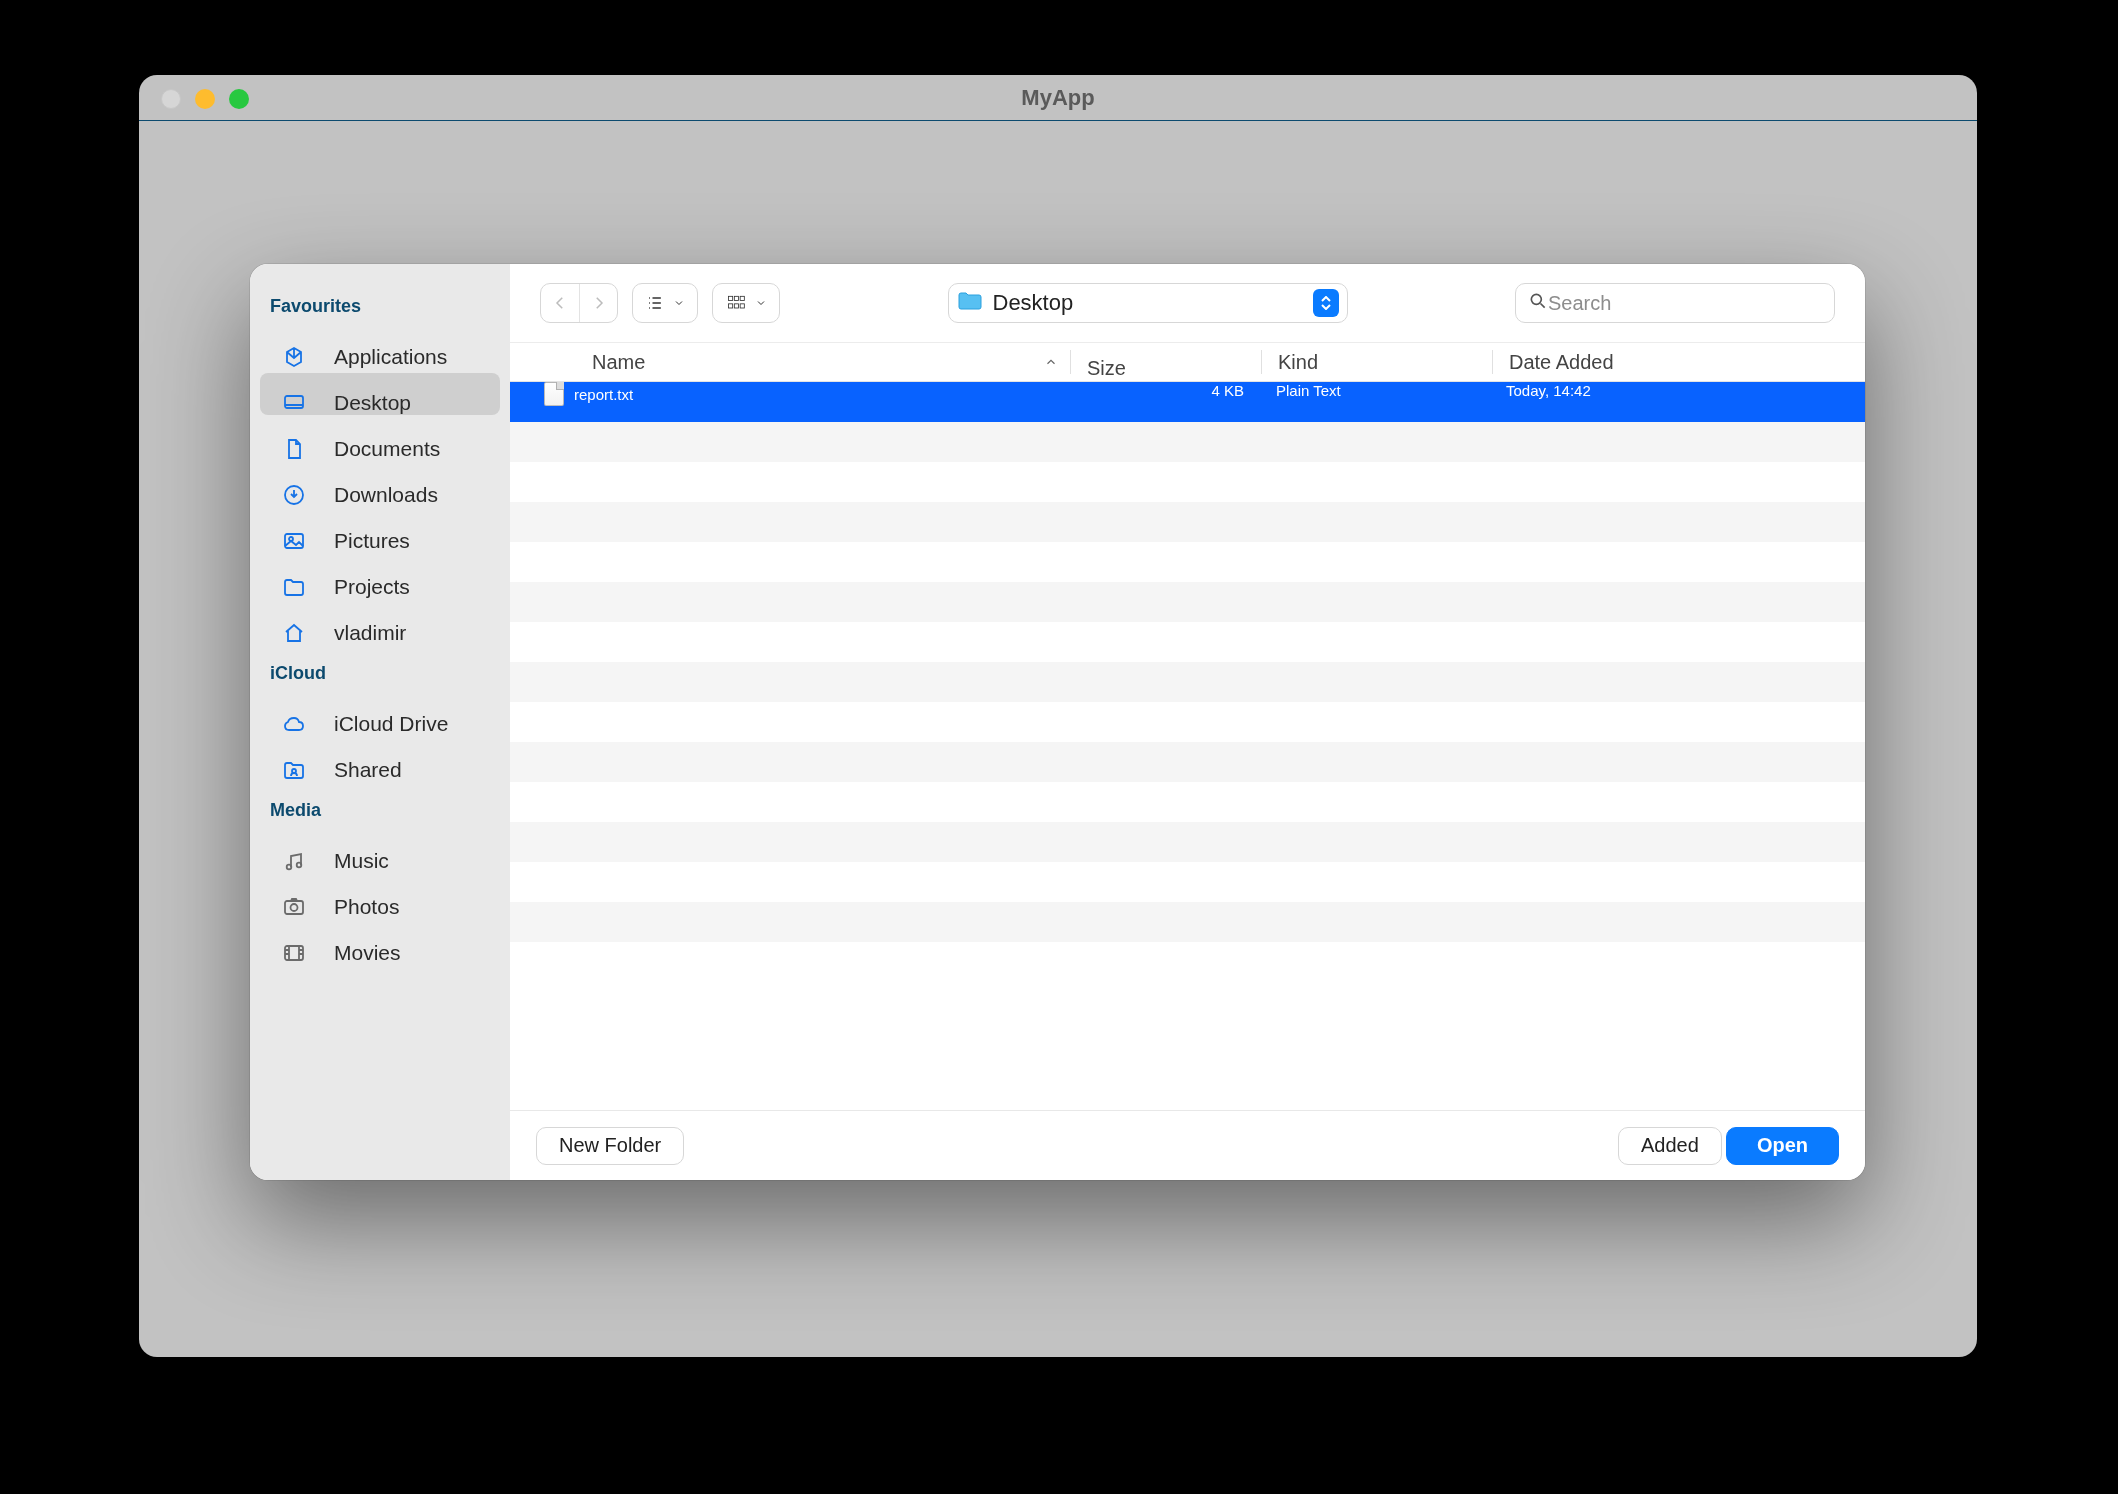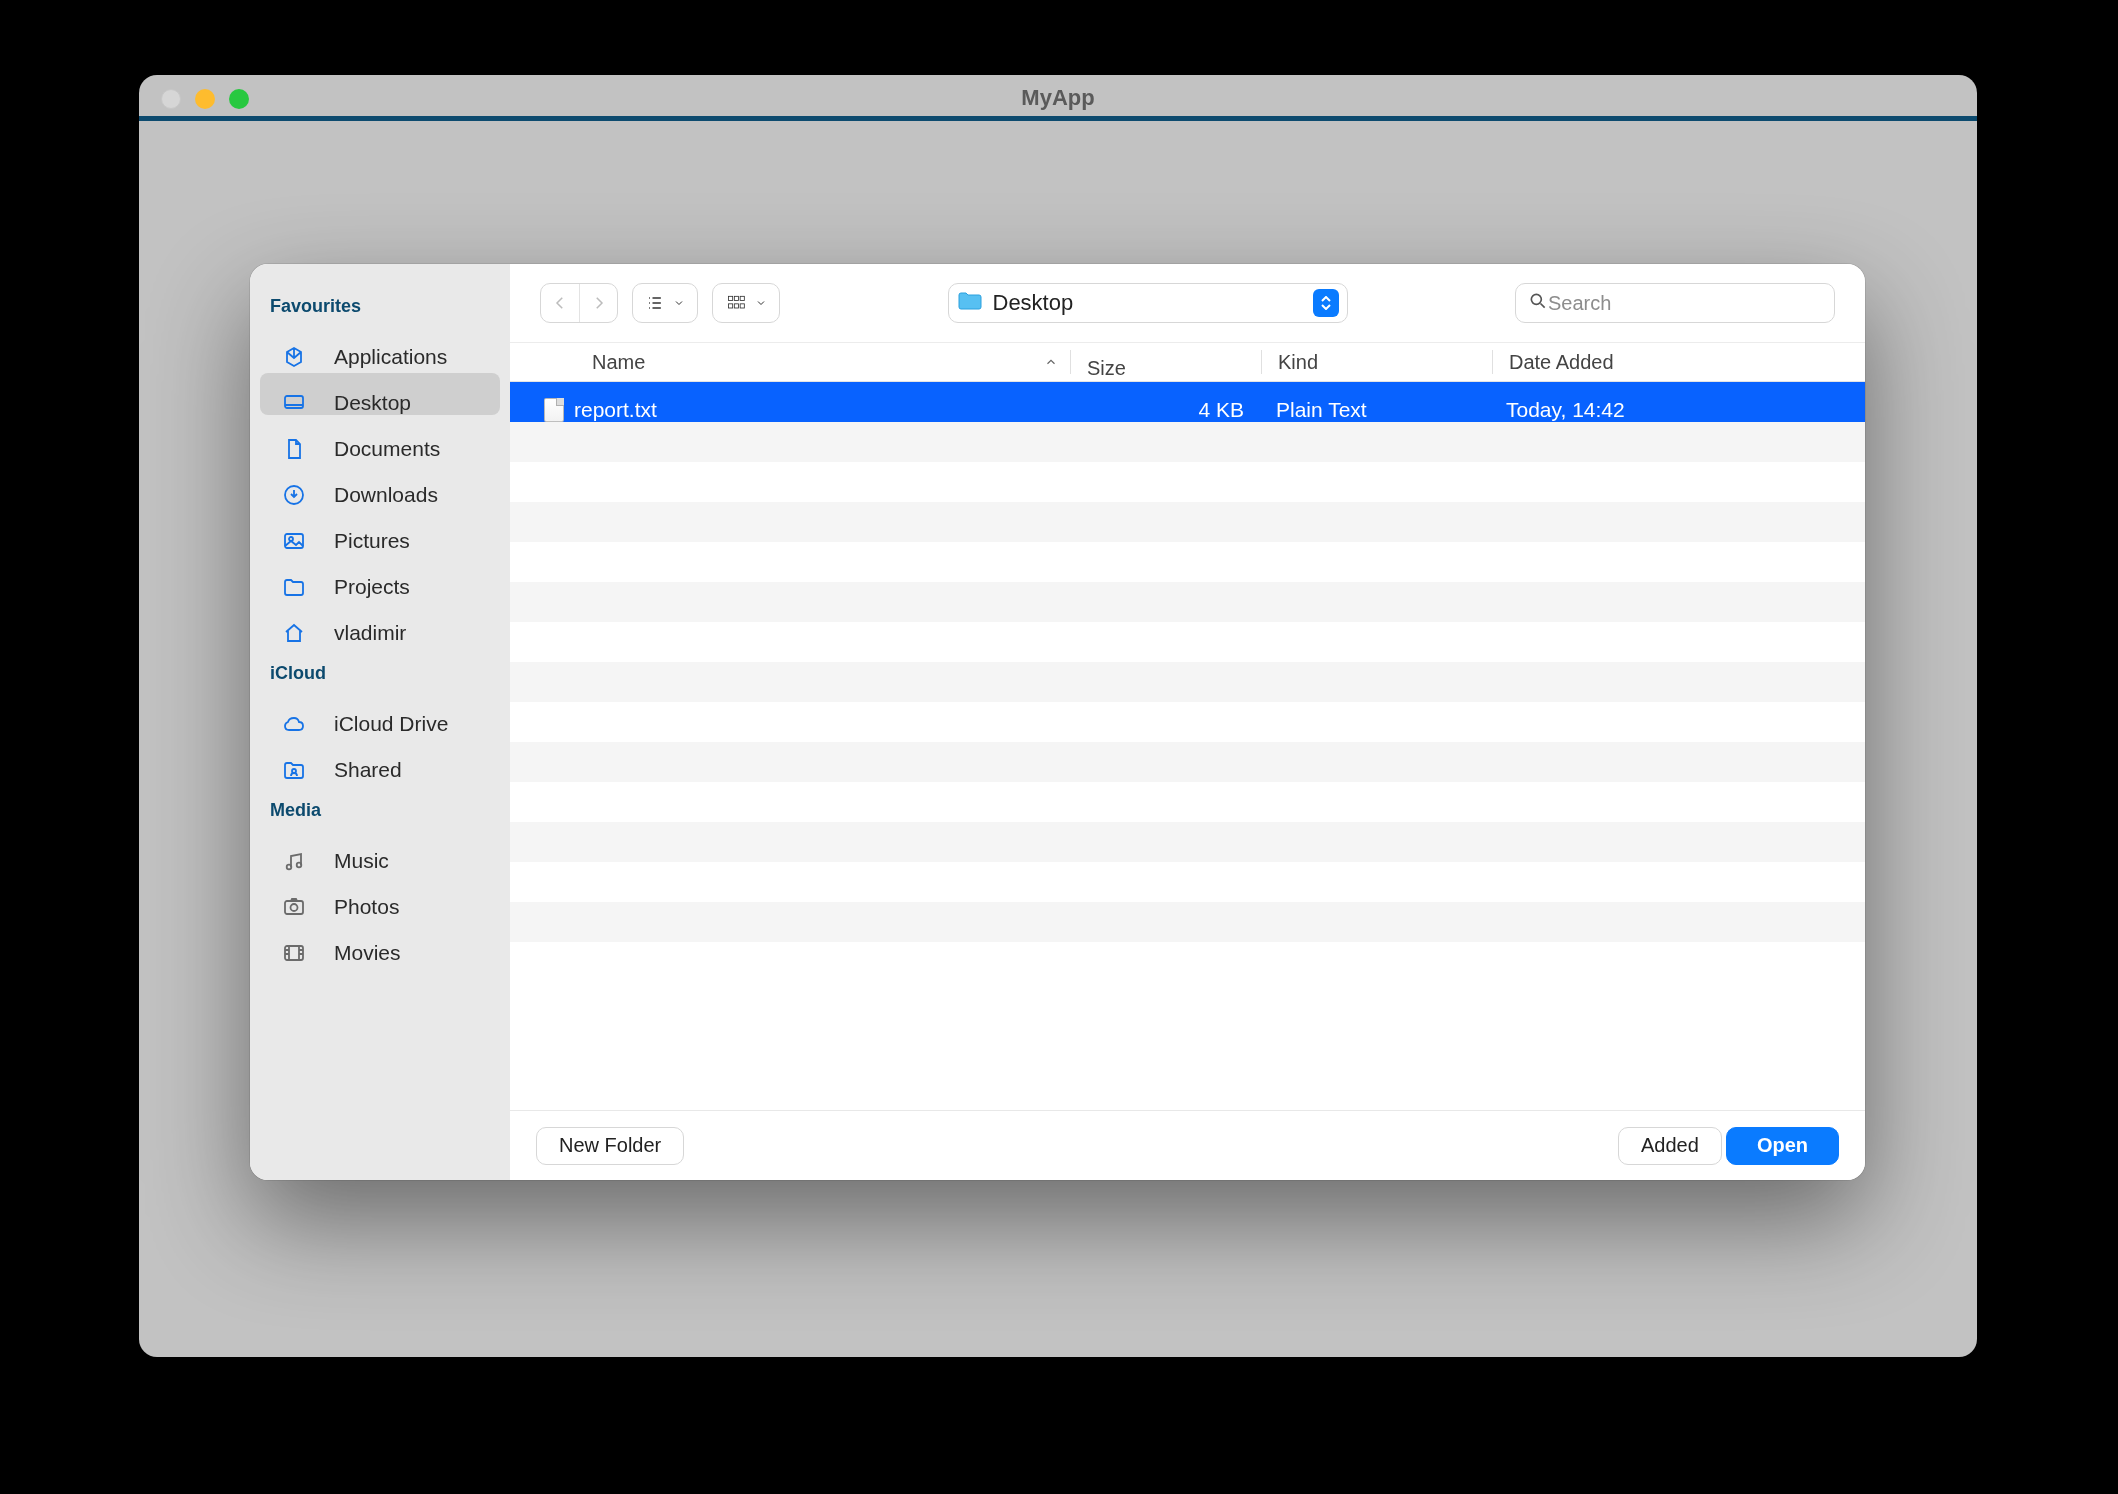--- a/index.html
+++ b/index.html
@@ -9,22 +9,23 @@
     position: absolute;
     left: 139px; top: 75px;
     width: 1838px; height: 1282px;
     background: #c2c2c2;
     border-radius: 18px;
     box-shadow: 0 30px 80px rgba(0,0,0,0.6);
   }
   .parent-titlebar {
     height: 46px;
     display: flex;
+    align-items: center;
     position: relative;
-    border-bottom: 5px solid #0c4a6e;
+    border-bottom: 1px solid #0c4a6e;
   }
   .traffic-lights {
     position: absolute; left: 22px; top: 14px;
     display: flex; gap: 14px;
   }
   .tl { width: 20px; height: 20px; border-radius: 50%; }
   .tl.close { background: #d6d6d6; border:1px solid #c7c7c7; }
   .tl.min   { background: #febc2e; }
   .tl.max   { background: #28c840; }
   .parent-title {
@@ -155,23 +156,23 @@
   .col-name .sort { position:absolute; right: 12px; }
   .col-name .sort svg { width:14px; height:14px; stroke:#666; fill:none; stroke-width:2;}
   .col-sep { width:1px; height:24px; background:#e0e0e0; }
   .col-size { flex: 0 0 190px; padding-left: 16px; margin-top: 12px; }
   .col-kind { flex: 0 0 230px; padding-left: 16px; }
   .col-date { flex: 1; padding-left: 16px; }
 
   
   .file-list { flex:1; overflow:hidden; position:relative; }
   .row {
-    display:flex; align-items:flex-end;
+    display:flex; align-items:flex-start;
     height: 40px;
-    font-size: 21px;
+    font-size: 15px;
   }
   .row.striped-odd { background:#f5f5f5; }
   .row.selected { background:#0862ff; color:#fff; }
   .row .c-name { flex:0 0 560px; padding-left: 34px; display:flex; align-items:center; gap:10px;}
   .row .c-size { flex:0 0 190px; text-align:right; padding-right: 16px; }
   .row .c-kind { flex:0 0 230px; padding-left: 16px; }
   .row .c-date { flex:1; padding-left: 16px; }
   .file-icon {
     width: 20px; height: 24px;
     background: linear-gradient(#fff,#f2f2f2);

